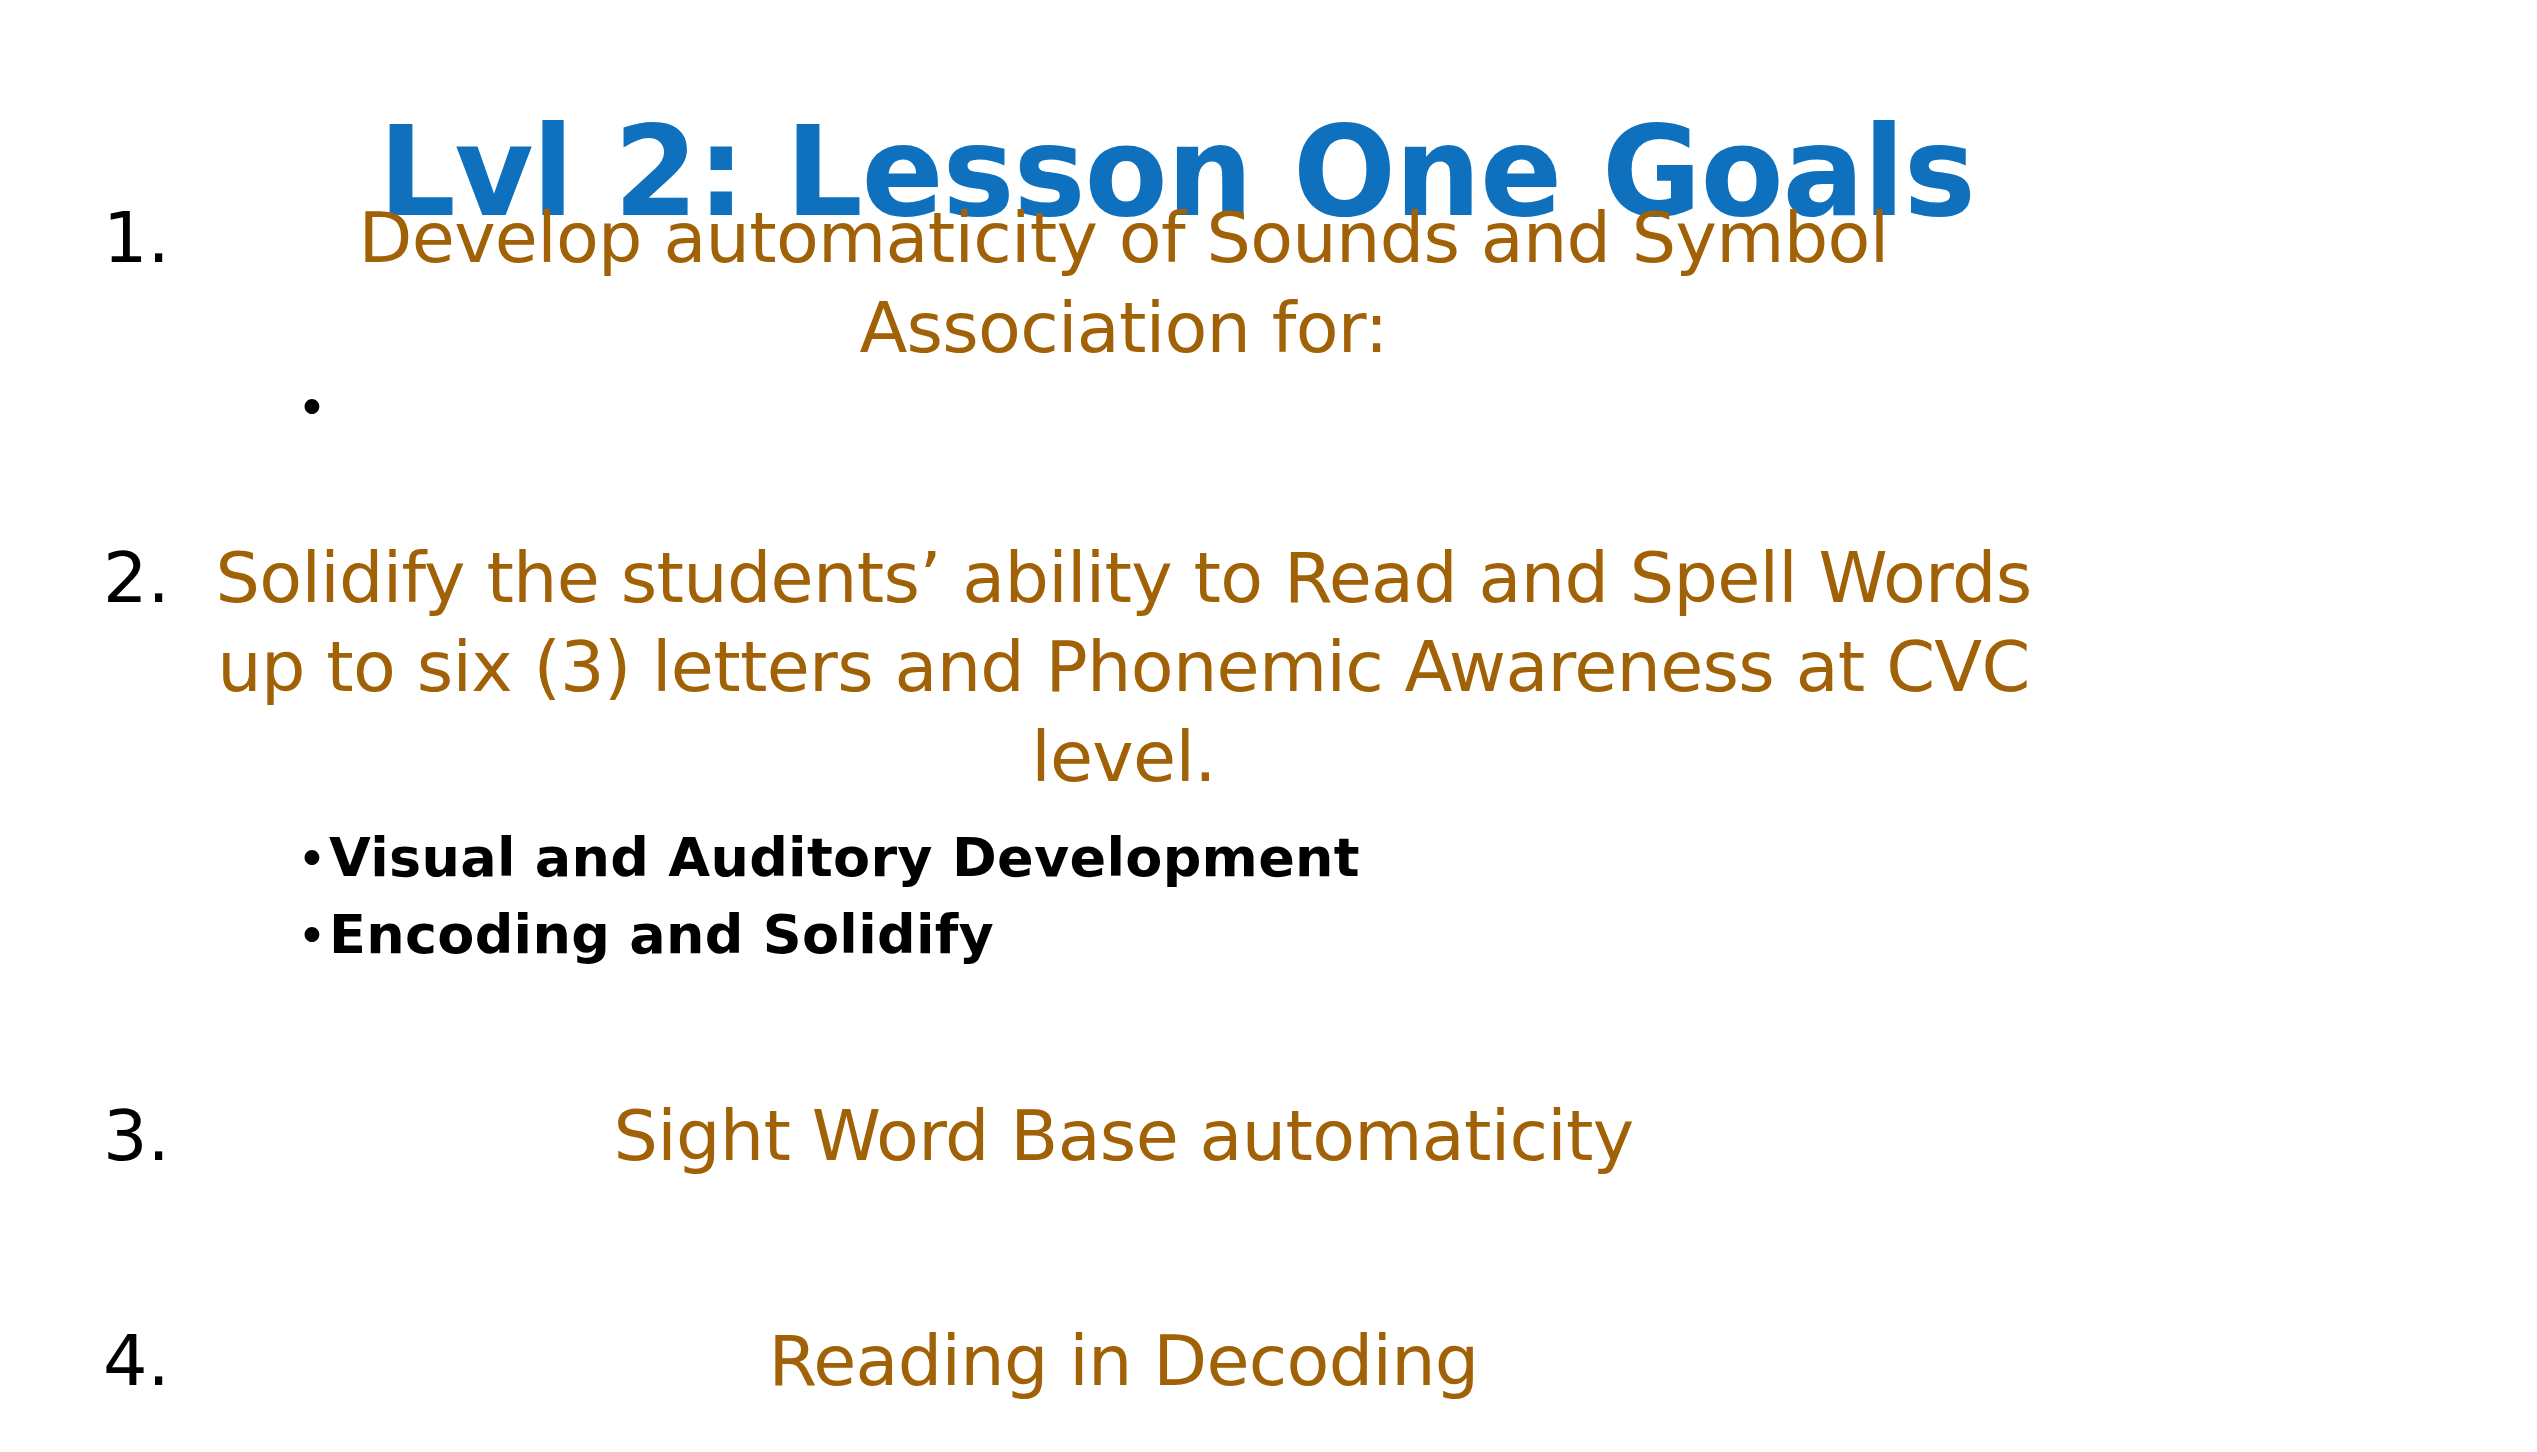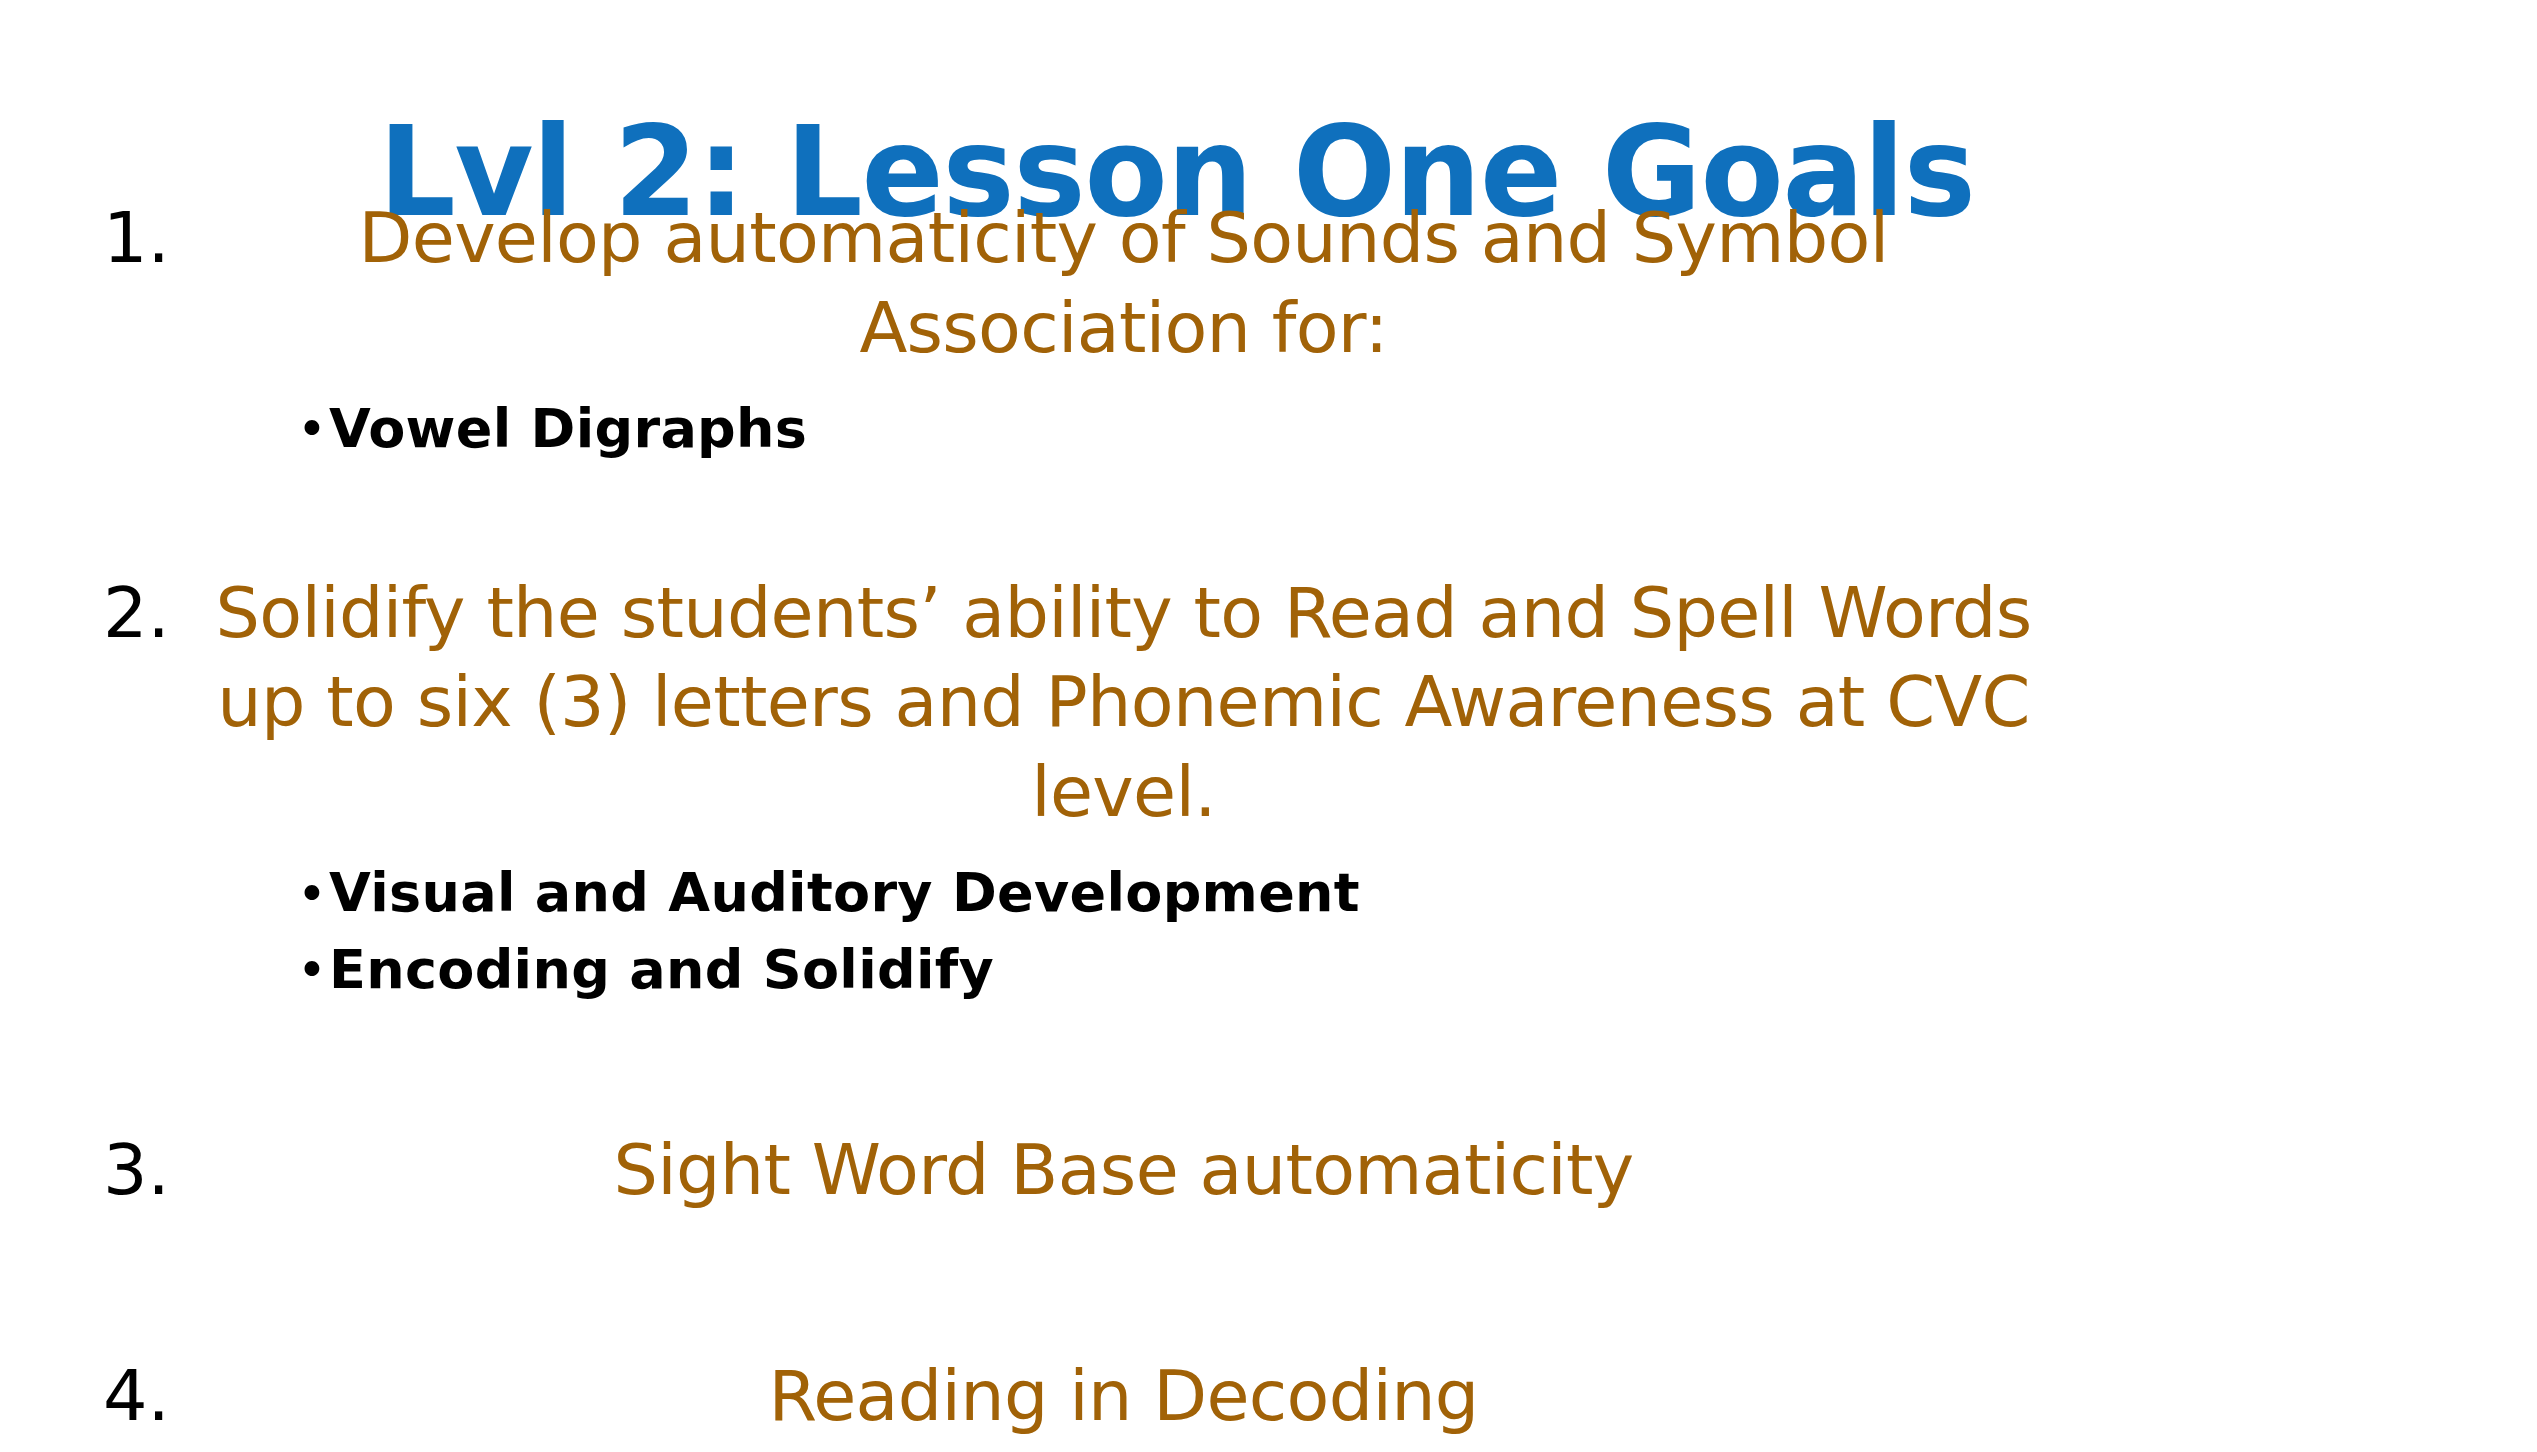--- a/index.html
+++ b/index.html
@@ -132,21 +132,20 @@
 
     <div class="goal-item">
       <div class="goal-row">
         <div class="goal-number">1.</div>
         <div class="goal-text">Develop automaticity of Sounds and Symbol Association for:</div>
       </div>
       <div class="gap-sm"></div>
       <ul class="sub-list">
         <li class="sub-item">
           <span class="sub-bullet">•</span>
-          <span class="sub-label">Vowel Digraphs</span>
         </li>
       </ul>
     </div>
 
     <div class="spacer-after-1"></div>
 
     <div class="goal-item">
       <div class="goal-row">
         <div class="goal-number">2.</div>
         <div class="goal-text">Solidify the students’ ability to Read and Spell Words up to six (3) letters and Phonemic Awareness at CVC level.</div>

